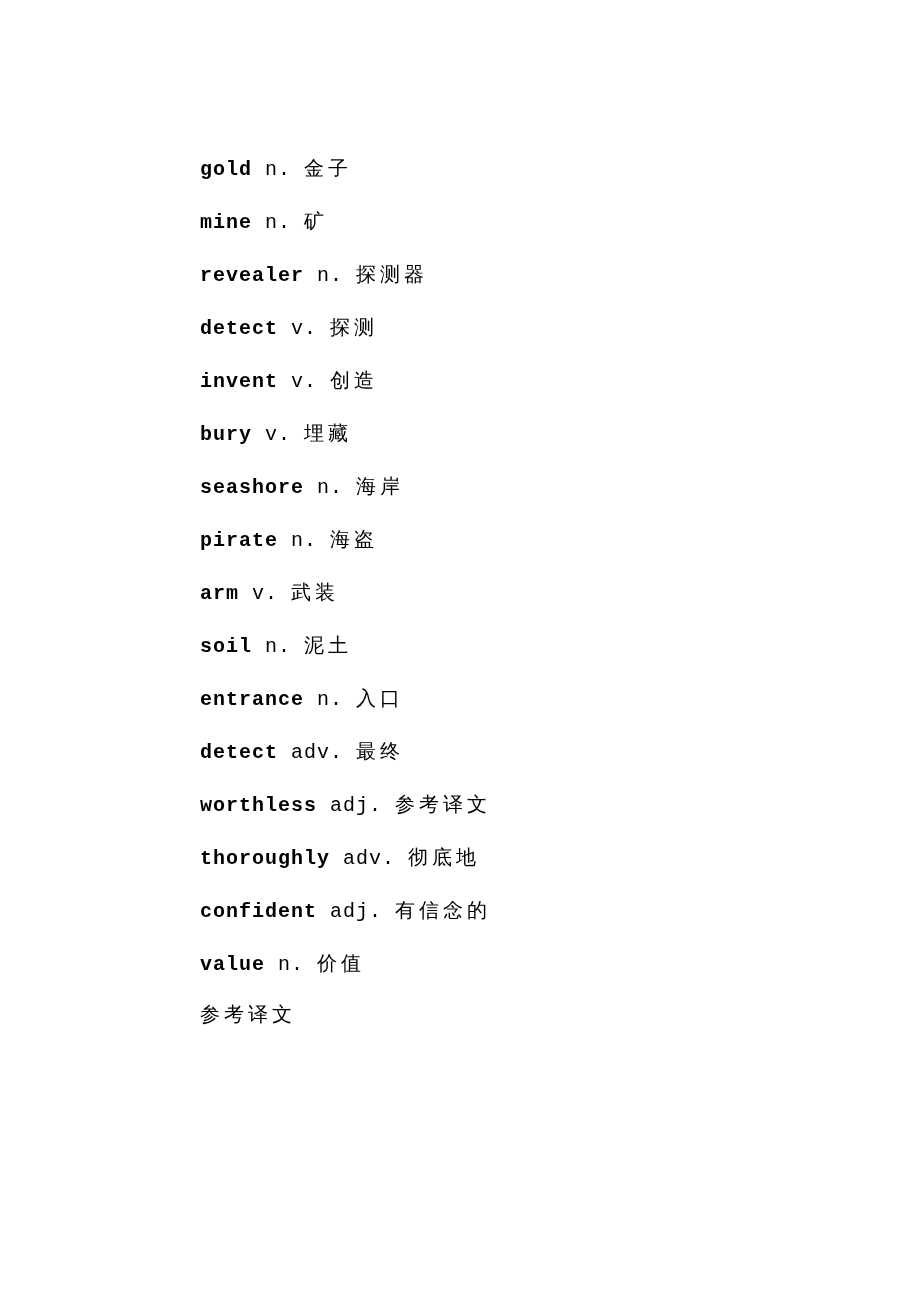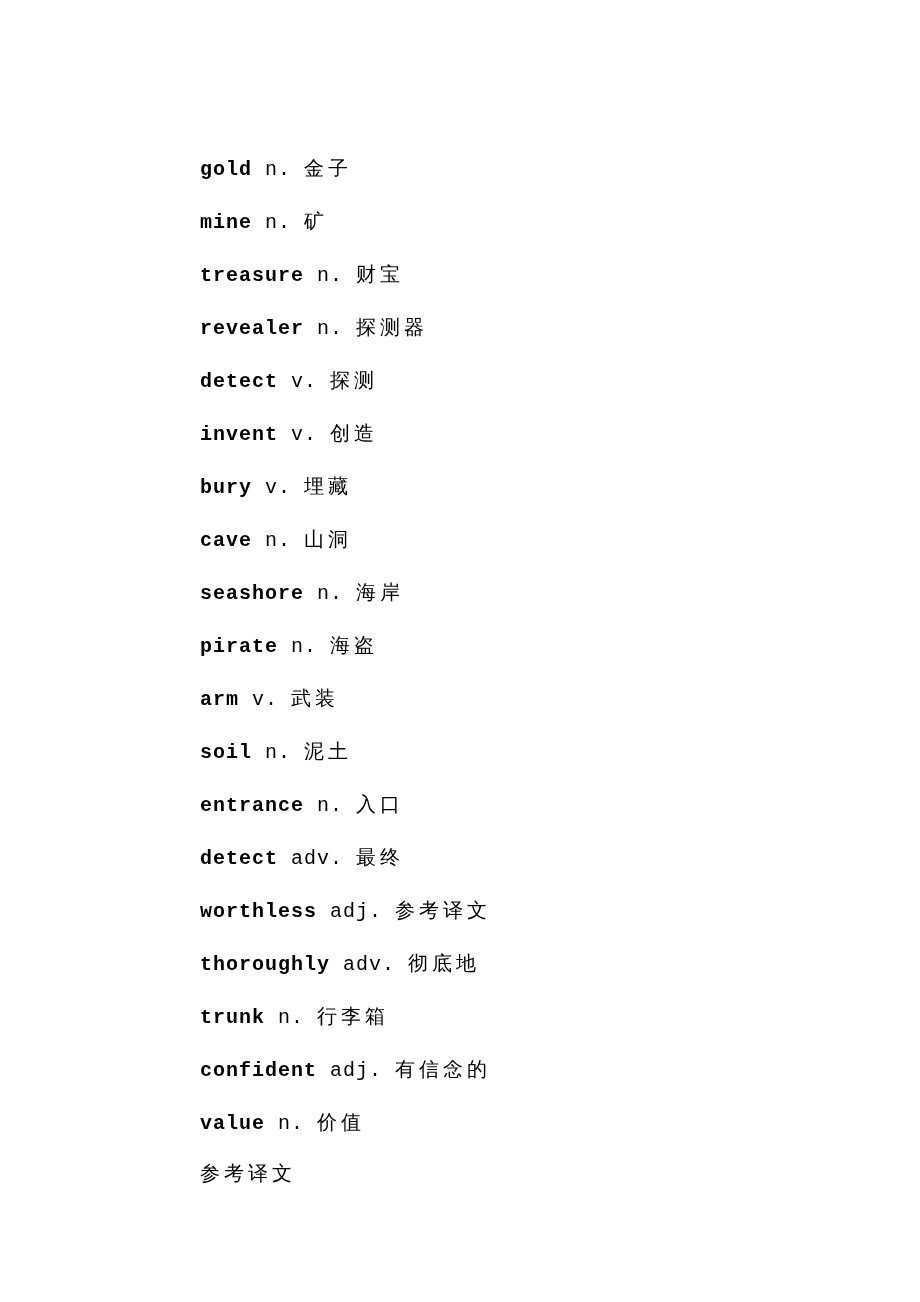--- a/index.html
+++ b/index.html
@@ -38,31 +38,28 @@
     letter-spacing: 4px;
     margin-top: -4px;
   }
 </style>
 </head>
 <body>
 
 <div id="list">
     <div class="entry"><span class="word">gold</span> <span class="pos">n.</span> <span class="def">金子</span></div>
     <div class="entry"><span class="word">mine</span> <span class="pos">n.</span> <span class="def">矿</span></div>
-    <div class="entry"><span class="word">treasure</span> <span class="pos">n.</span> <span class="def">财宝</span></div>
     <div class="entry"><span class="word">revealer</span> <span class="pos">n.</span> <span class="def">探测器</span></div>
     <div class="entry"><span class="word">detect</span> <span class="pos">v.</span> <span class="def">探测</span></div>
     <div class="entry"><span class="word">invent</span> <span class="pos">v.</span> <span class="def">创造</span></div>
     <div class="entry"><span class="word">bury</span> <span class="pos">v.</span> <span class="def">埋藏</span></div>
-    <div class="entry"><span class="word">cave</span> <span class="pos">n.</span> <span class="def">山洞</span></div>
     <div class="entry"><span class="word">seashore</span> <span class="pos">n.</span> <span class="def">海岸</span></div>
     <div class="entry"><span class="word">pirate</span> <span class="pos">n.</span> <span class="def">海盗</span></div>
     <div class="entry"><span class="word">arm</span> <span class="pos">v.</span> <span class="def">武装</span></div>
     <div class="entry"><span class="word">soil</span> <span class="pos">n.</span> <span class="def">泥土</span></div>
     <div class="entry"><span class="word">entrance</span> <span class="pos">n.</span> <span class="def">入口</span></div>
     <div class="entry"><span class="word">detect</span> <span class="pos">adv.</span> <span class="def">最终</span></div>
     <div class="entry"><span class="word">worthless</span> <span class="pos">adj.</span> <span class="def">参考译文</span></div>
     <div class="entry"><span class="word">thoroughly</span> <span class="pos">adv.</span> <span class="def">彻底地</span></div>
-    <div class="entry"><span class="word">trunk</span> <span class="pos">n.</span> <span class="def">行李箱</span></div>
     <div class="entry"><span class="word">confident</span> <span class="pos">adj.</span> <span class="def">有信念的</span></div>
     <div class="entry"><span class="word">value</span> <span class="pos">n.</span> <span class="def">价值</span></div>
   </div>
 <div class="footer">参考译文</div>
 
 </body></html>

